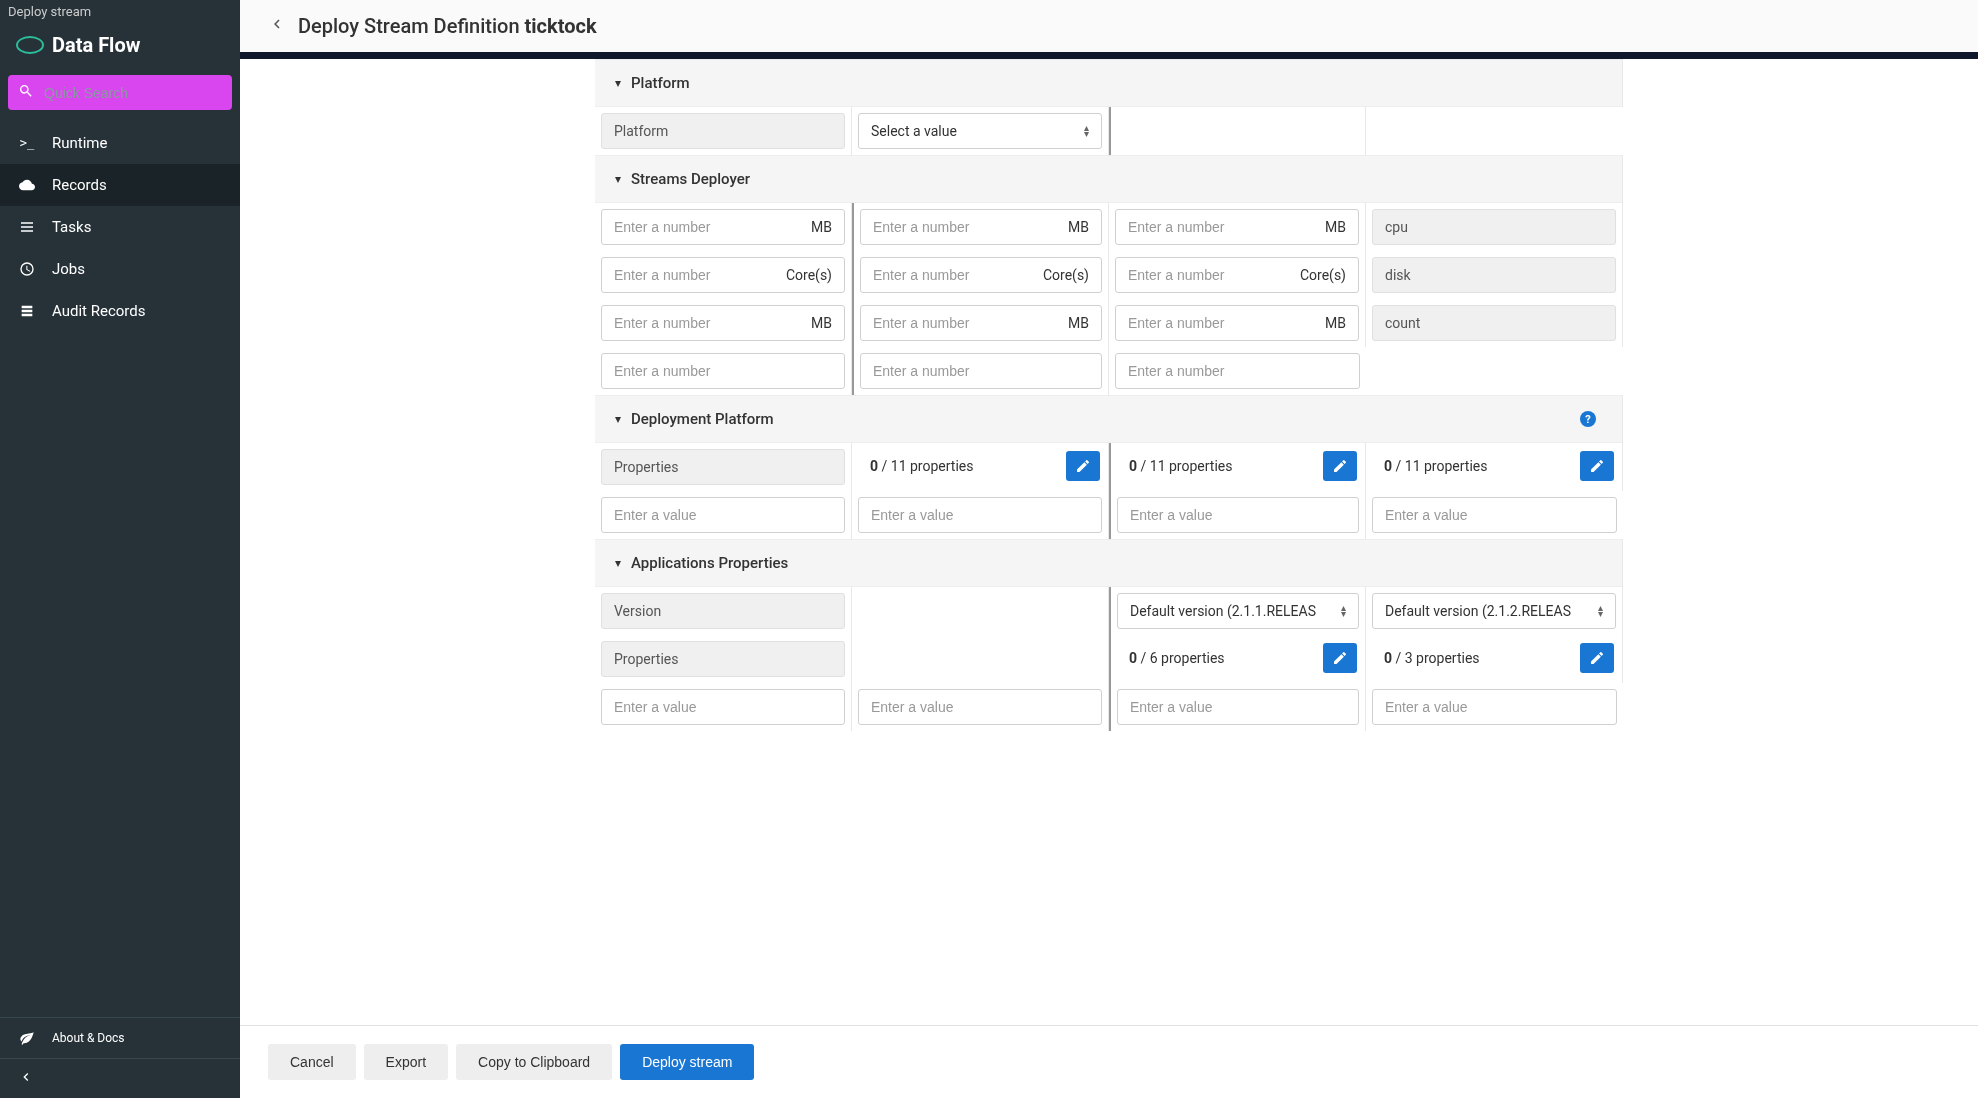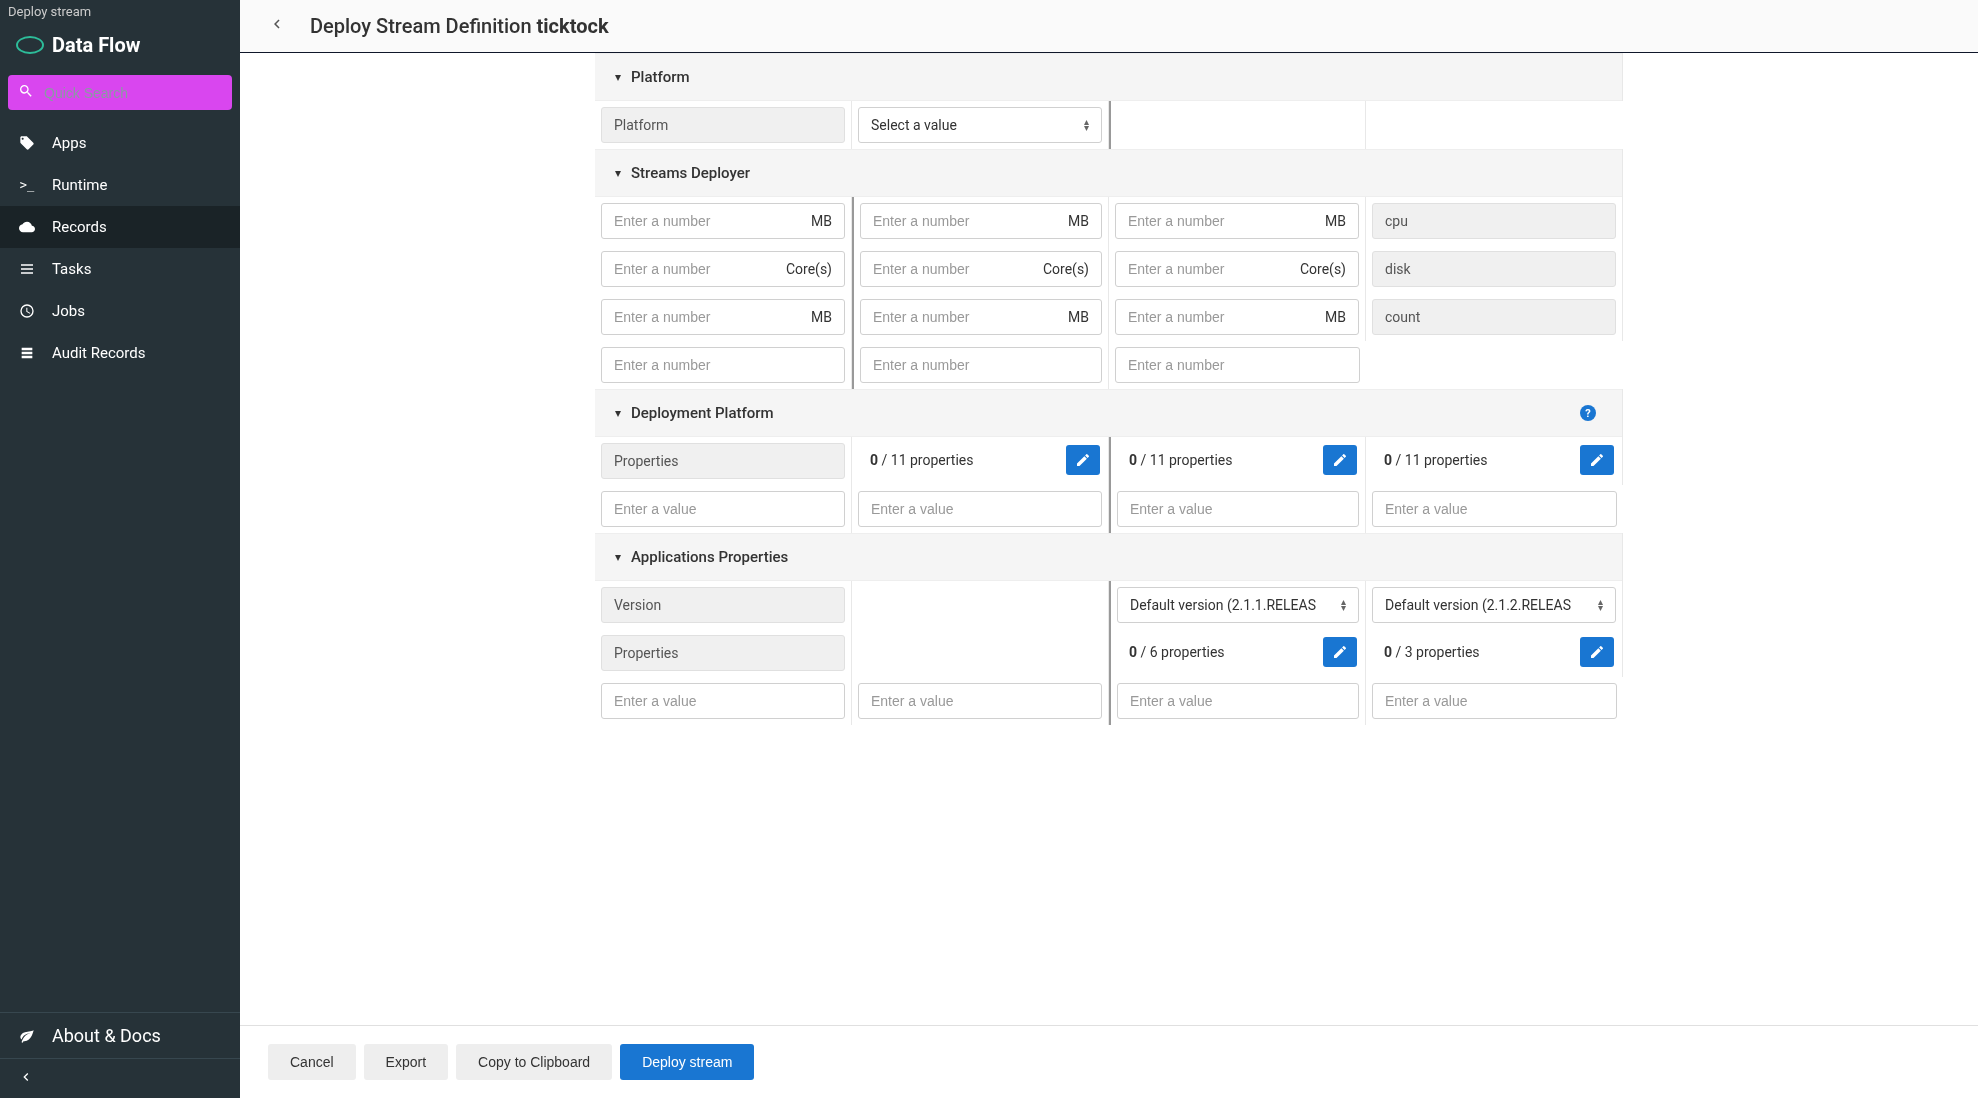--- a/index.html
+++ b/index.html
@@ -90,39 +90,39 @@
 }
 .sidebar-footer {
   border-top: 1px solid #37474f;
 }
 .footer-item {
   display: flex;
   align-items: center;
   gap: 16px;
   padding: 12px 18px;
   cursor: pointer;
-  font-size: 18px;
+  font-size: 12px;
 }
 .collapse-btn {
   border-top: 1px solid #37474f;
   padding: 10px 18px;
   cursor: pointer;
 }
 .main {
   flex: 1;
   display: flex;
   flex-direction: column;
   overflow: hidden;
 }
 .header {
   display: flex;
   align-items: center;
   padding: 14px 28px;
-  border-bottom: 1px solid #0f172a;
-  gap: 24px;
+  border-bottom: 7px solid #0f172a;
+  gap: 12px;
   background: #fafafa;
 }
 .back-btn {
   font-size: 18px;
   cursor: pointer;
   color: #555;
 }
 .header-title {
   font-size: 20px;
   font-weight: 500;
@@ -307,28 +307,20 @@
     <div class="search-box">
       <span>
         <svg class="icon" viewBox="0 0 24 24">
             <path d="M15.5 14h-.79l-.28-.27A6.471 6.471 0 0 0 16 9.5 6.5 6.5 0 1 0 9.5 16c1.61 0 3.09-.59 4.23-1.57l.27.28v.79l5 4.99L20.49 19l-4.99-5zm-6 0C7.01 14 5 11.99 5 9.5S7.01 5 9.5 5 14 7.01 14 9.5 11.99 14 9.5 14z"></path>
           </svg>
       </span>
       <input type="text" placeholder="Quick Search" style="">
     </div>
     <nav class="nav">
       <div class="nav-item">
-        <span class="nav-icon">
-            <svg class="icon" viewBox="0 0 24 24">
-              <path d="M21.41 11.58l-9-9C12.05 2.22 11.55 2 11 2H4c-1.1 0-2 .9-2 2v7c0 .55.22 1.05.59 1.42l9 9c.36.36.86.58 1.41.58s1.05-.22 1.41-.59l7-7c.37-.36.59-.86.59-1.41s-.23-1.06-.59-1.42zM5.5 7C4.67 7 4 6.33 4 5.5S4.67 4 5.5 4 7 4.67 7 5.5 6.33 7 5.5 7z"></path>
-            </svg>
-          </span>
-        <span>Apps</span>
-      </div>
-      <div class="nav-item">
         <span class="nav-icon" style="font-family:monospace;font-size:12px;">&gt;_</span>
         <span>Runtime</span>
       </div>
       <div class="nav-item active">
         <span class="nav-icon">
             <svg class="icon" viewBox="0 0 24 24">
               <path d="M19.35 10.04C18.67 6.59 15.64 4 12 4 9.11 4 6.6 5.64 5.35 8.04 2.34 8.36 0 10.91 0 14c0 3.31 2.69 6 6 6h13c2.76 0 5-2.24 5-5 0-2.64-2.05-4.78-4.65-4.96z"></path>
             </svg>
           </span>
         <span>Records</span>

